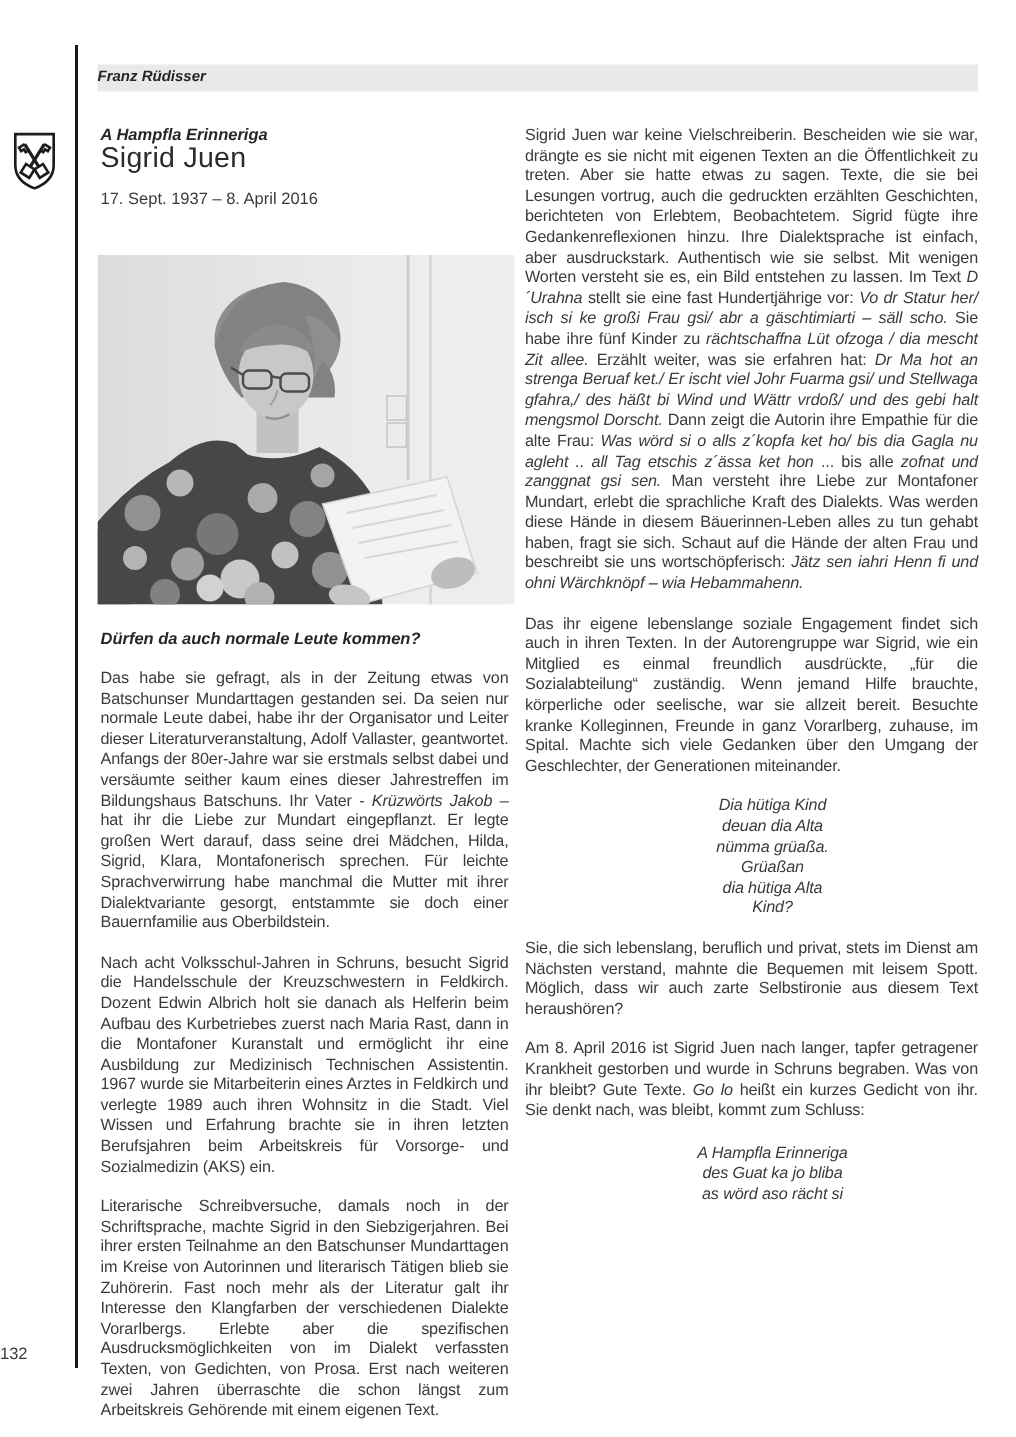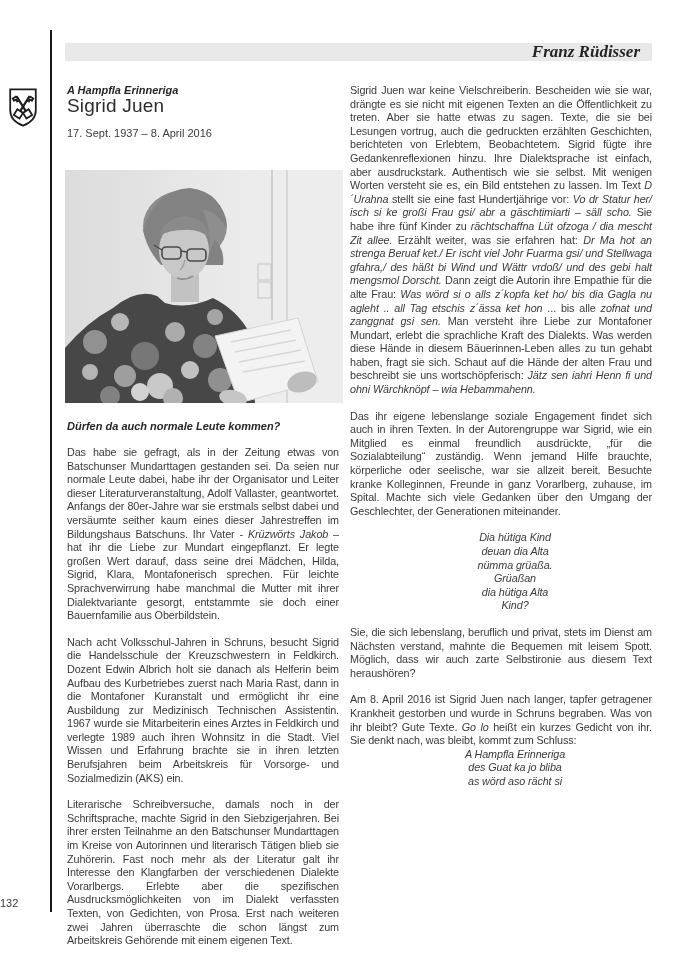--- a/index.html
+++ b/index.html
@@ -8,38 +8,38 @@
   
   .rule{position:absolute;left:50px;top:30px;width:2px;height:882px;background:#1a1a1a;}
   .crest{position:absolute;left:8px;top:86px;width:30px;height:43px;}
   .pagenum{position:absolute;left:0;top:897px;width:32px;
            font-size:11px;color:#3a3a3a;}
   
   .header-bar{position:absolute;left:65px;top:43px;width:587px;height:18px;background:#e9e9e9;}
   .section-title{position:absolute;left:92px;top:28px;font-size:27px;font-style:italic;
                  letter-spacing:5px;color:#3f3f3f;white-space:nowrap;}
   .author{position:absolute;left:65px;top:43px;width:575px;height:18px;line-height:18px;
-          text-align:right;font-size:17px;font-style:italic;font-weight:bold;color:#242424;font-family:Liberation Serif, serif;}
+          font-size:10px;font-style:italic;font-weight:bold;color:#242424;}
   
   .kicker{position:absolute;left:67px;top:84px;font-size:11px;font-weight:bold;
           font-style:italic;color:#262626;}
   .title{position:absolute;left:67px;top:95px;font-size:19px;font-weight:normal;
          color:#2b2b2b;letter-spacing:.2px;}
   .dates{position:absolute;left:67px;top:127px;font-size:11px;color:#3a3a3a;}
   
   .photo{position:absolute;left:65px;top:170px;width:278px;height:233px;}
   .subheading{position:absolute;left:67px;top:420px;font-size:11px;font-weight:bold;
               font-style:italic;color:#262626;}
   
   .col{position:absolute;font-size:10.8px;line-height:13.6px;text-align:justify;
        letter-spacing:-0.1px;color:#3a3a3a;hyphens:auto;-webkit-hyphens:auto;}
   .col-left{left:67px;top:446px;width:272px;}
   .col-right{left:350px;top:84px;width:302px;}
   .para{margin:0 0 13px 0;}
-  .para.no-gap{margin-bottom:0;}
+  .para.no-gap{margin-bottom:15px;}
   .it{font-style:italic;}
   .poem{margin:0 0 13px 28px;font-style:italic;text-align:center;}
   .poem-line{white-space:nowrap;}
 </style>
 </head>
 <body>
 
 <div class="page">
 
   <div class="rule"></div>

